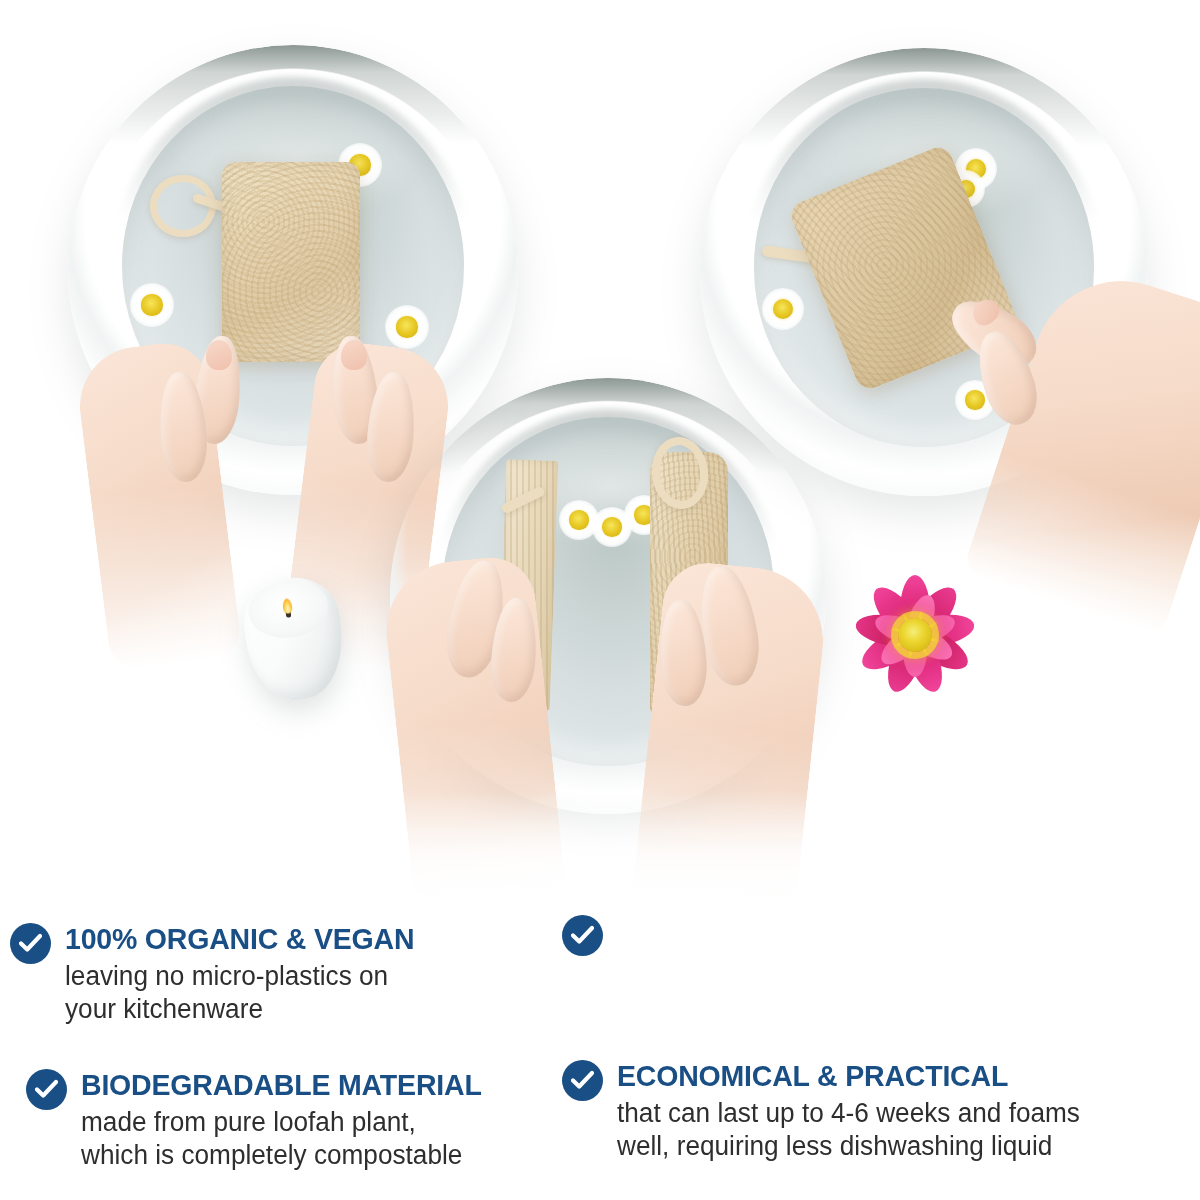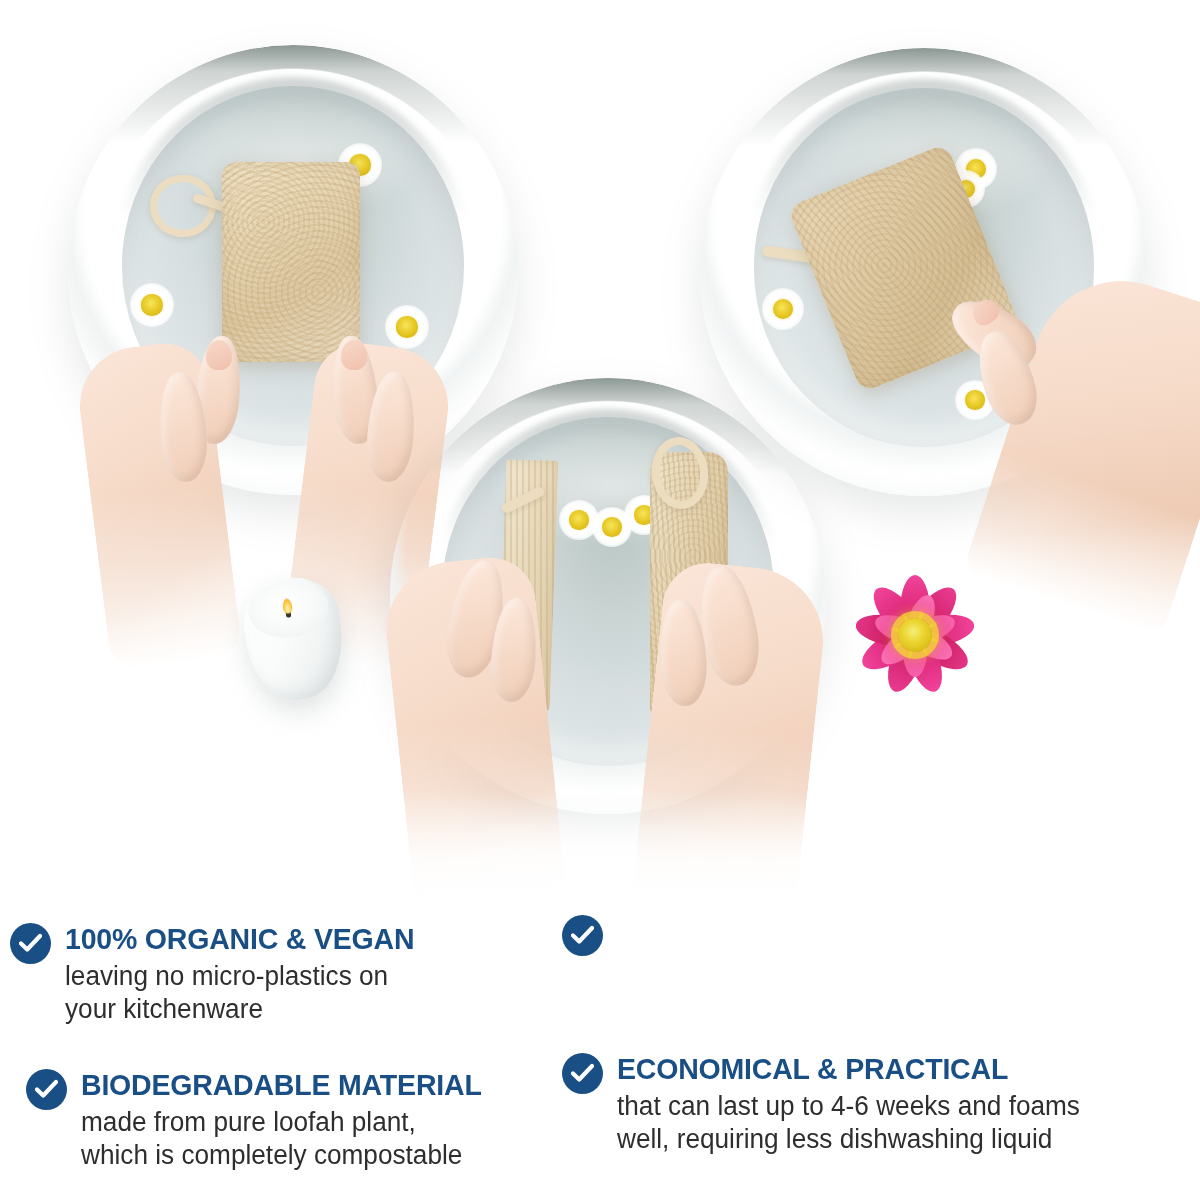--- a/index.html
+++ b/index.html
@@ -290,21 +290,21 @@
     color: #2e2e2e;
     margin-top: 4px;
     white-space: pre-line;
     transform: scaleX(0.97);
     transform-origin: left center;
   }
 
   #feature-0 { left: 10px;  top: 14px;  width: 530px; margin-top: 8px; }
   #feature-1 { left: 562px; top: 14px;  width: 620px; }
   #feature-2 { left: 26px;  top: 168px; width: 540px; }
-  #feature-3 { left: 562px; top: 152px; width: 620px; }
+  #feature-3 { left: 562px; top: 159px; width: 620px; }
 
   
   #arm-fade-strip {
     position: absolute;
     left: 0; top: 790px;
     width: 1200px; height: 120px;
     background: linear-gradient(to bottom, rgba(255,255,255,0) 0%, rgba(255,255,255,0.85) 58%, #ffffff 100%);
     pointer-events: none;
   }
 </style>

